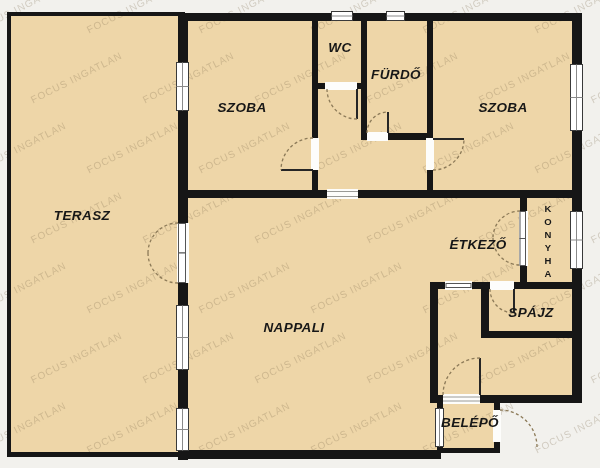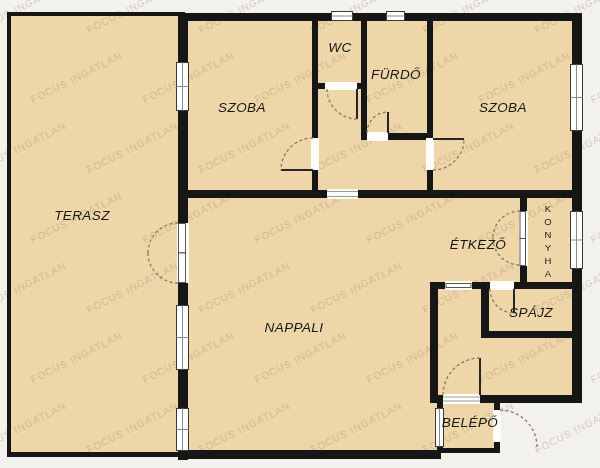--- a/index.html
+++ b/index.html
@@ -29,21 +29,21 @@
   .gap{fill:#fdfdfb;}
   .win-frame{fill:#ffffff;stroke:#3a3a3a;stroke-width:1;}
   .win-line{stroke:#8a8a8a;stroke-width:1;}
   .panel{fill:#ffffff;stroke:#555;stroke-width:1;}
   .frame-line{stroke:#9a9a96;stroke-width:1;}
   .arc{fill:none;stroke:var(--arc,#8c7a58);stroke-width:1.3;stroke-dasharray:3 2.5;}
   .leaf{fill:none;stroke:#262626;stroke-width:2;}
   .room-label{
     position:absolute;z-index:4;
     transform:translate(-50%,-50%);
-    font-style:italic;font-weight:normal;
+    font-style:italic;font-weight:bold;
     font-size:13.5px;color:#171717;
     letter-spacing:0.4px;white-space:nowrap;
     font-family:"Liberation Sans",sans-serif;
   }
   .room-label.vertical{
     writing-mode:vertical-rl;
     text-orientation:upright;
     font-style:normal;
     font-size:9.5px;
     letter-spacing:2px;

